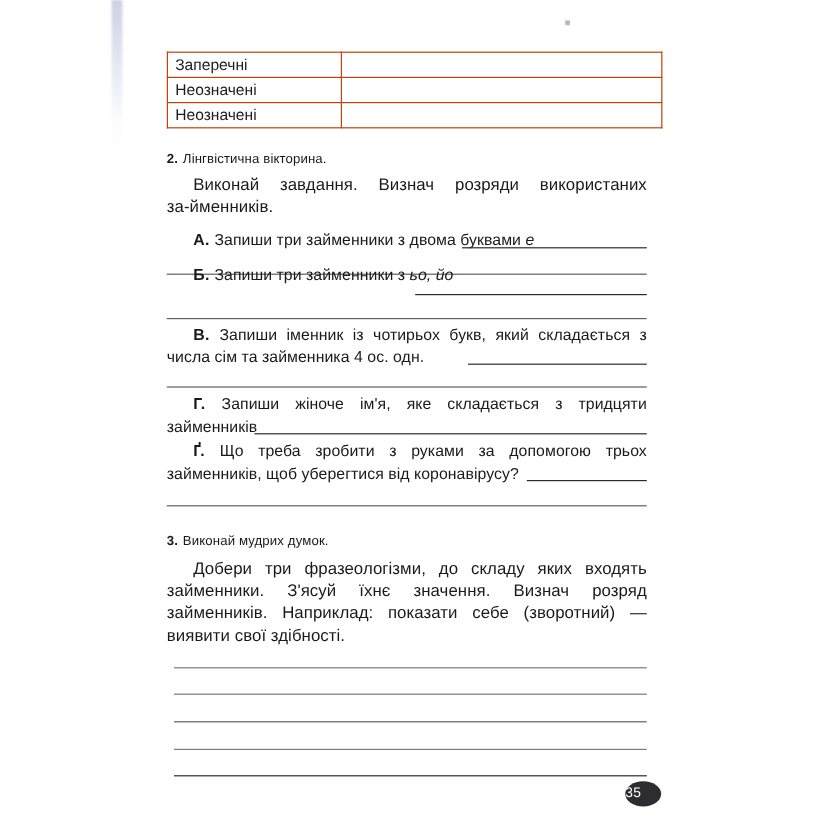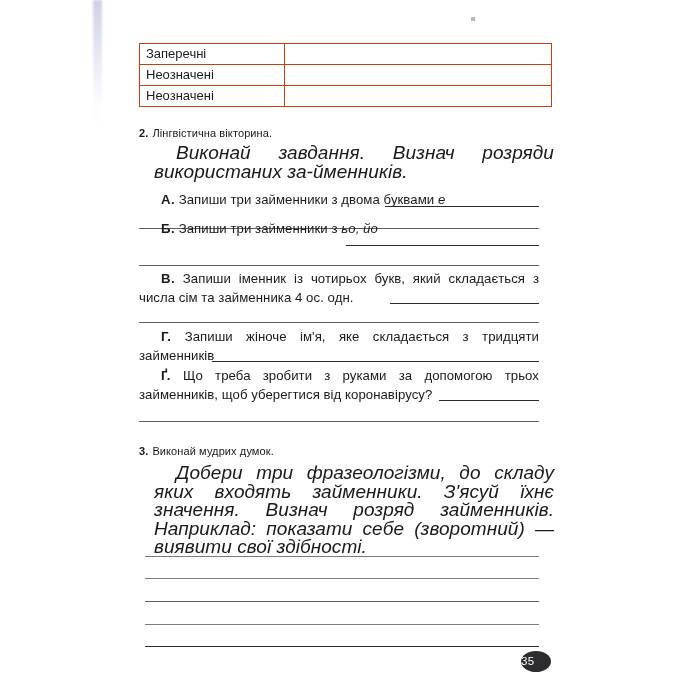--- a/index.html
+++ b/index.html
@@ -74,27 +74,25 @@
   .task-head {
     font-size: 11px;
     line-height: 16px;
     letter-spacing: .1px;
   }
   .task-head .num {
     font-weight: bold;
     margin-right: 4px;
   }
   .lead {
-    font-size: 19px;
+    font-size: 14px;
     line-height: 18.5px;
-    font-style: italic;
     text-align: justify;
     text-indent: 22px;
     letter-spacing: .05px;
-    margin-left: 15px;
   }
   .item {
     font-size: 13.2px;
     line-height: 18.5px;
     text-align: justify;
     text-indent: 22px;
     letter-spacing: .05px;
   }
   .item .let {
     font-weight: bold;

